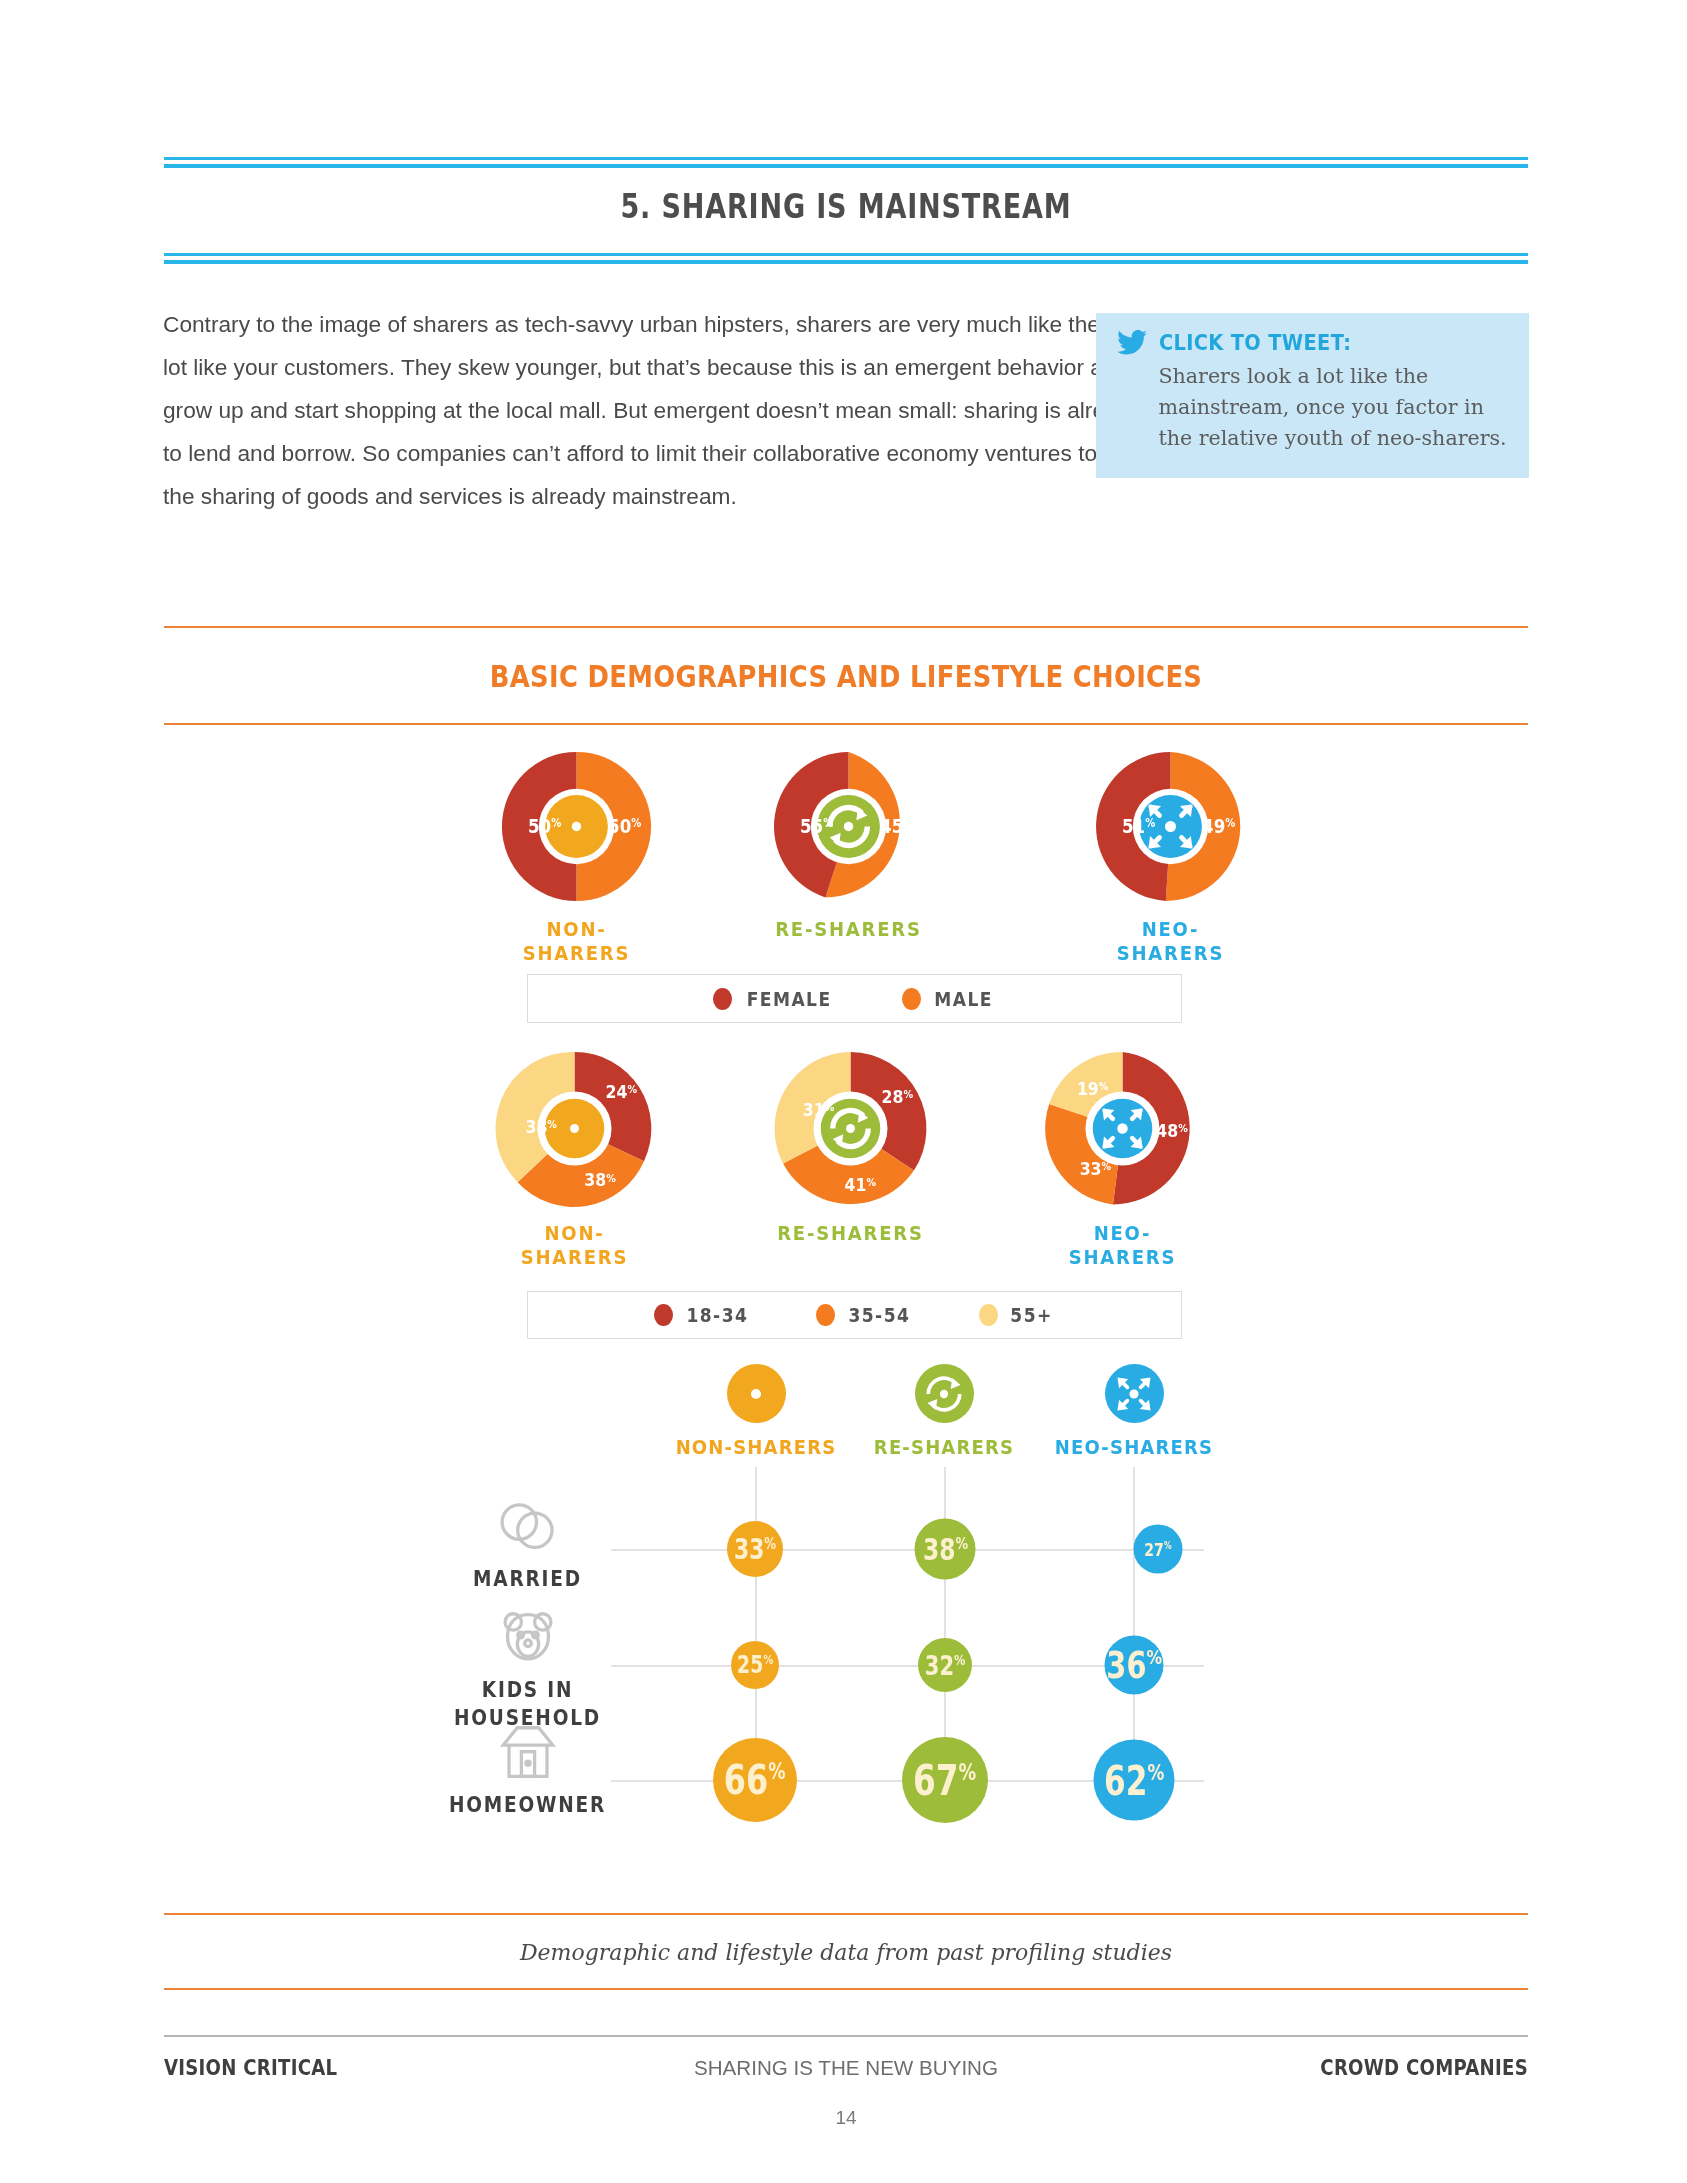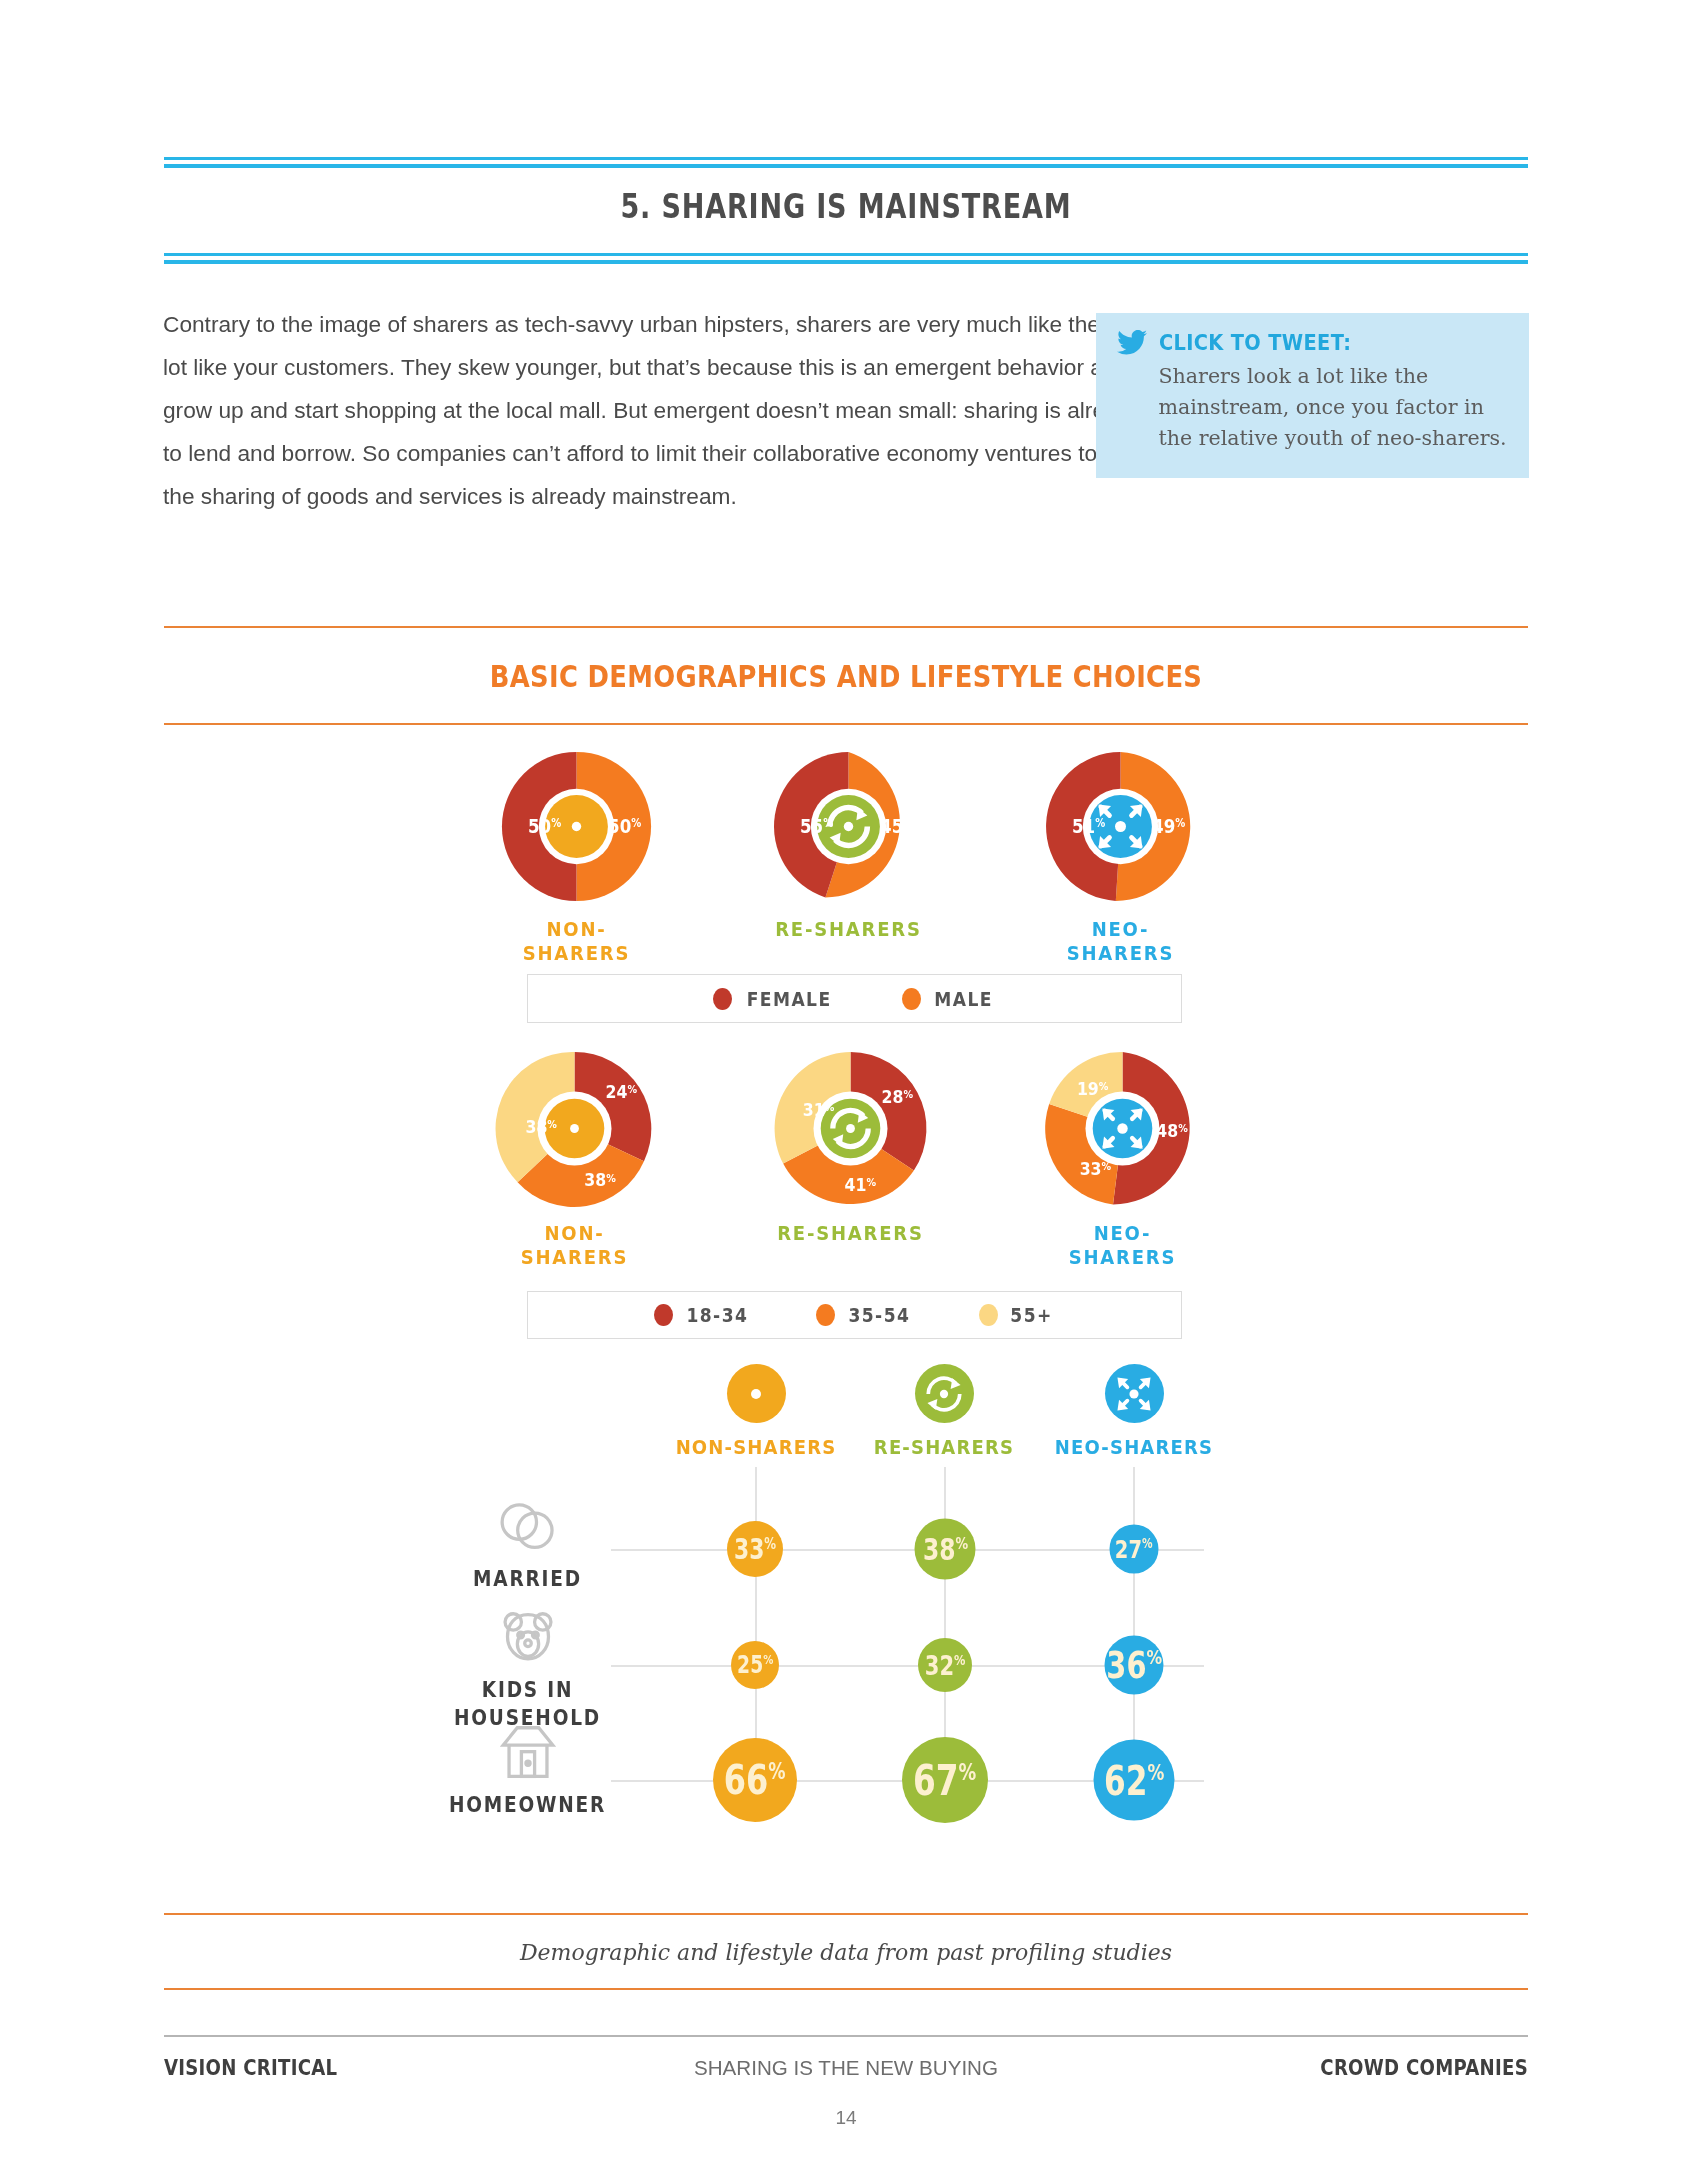--- a/index.html
+++ b/index.html
@@ -233,21 +233,21 @@
           <path d="M112 76 L124 86 L110 92 Z" fill="#ffffff"></path>
           <path d="M88 124 L76 114 L90 108 Z" fill="#ffffff"></path>
           <circle cx="100" cy="100" r="6" fill="#ffffff"></circle>
           <text x="38" y="108" fill="#fff" font-size="25" font-weight="bold" font-family="DejaVu Sans, sans-serif" transform="scale(0.85,1) translate(7,0)">55<tspan font-size="15" dy="-7">%</tspan></text>
           <text x="139" y="108" fill="#fff" font-size="25" font-weight="bold" font-family="DejaVu Sans, sans-serif" transform="scale(0.85,1) translate(26,0)">45<tspan font-size="15" dy="-7">%</tspan></text>
         </svg>
       </div>
       <div class="donut-label lbl-re">RE-SHARERS</div>
     </div>
 
-    <div class="donut-cell" style="left:1034px; width:173px">
+    <div class="donut-cell" style="left:1084px; width:173px">
       <div class="donut">
         <svg width="173" height="157" viewBox="0 0 200 200">
           <path d="M100 100 L100 5 A95 95 0 0 1 94 194.8 Z" fill="#f47b20"></path>
           <path d="M100 100 L94 194.8 A95 95 0 0 1 100 5 Z" fill="#c0392b"></path>
           <circle cx="100" cy="100" r="48" fill="#ffffff"></circle>
           <circle cx="100" cy="100" r="40" fill="#29ace3"></circle>
           <g stroke="#ffffff" stroke-width="6" stroke-linecap="round">
             <line x1="86" y1="86" x2="75" y2="75"></line>
             <line x1="114" y1="86" x2="125" y2="75"></line>
             <line x1="86" y1="114" x2="75" y2="125"></line>
@@ -464,21 +464,21 @@
       </div>
       <div class="row-name">HOMEOWNER</div>
     </div>
 
     <div class="bubble b-non" style="left:755px; top:185px; width:56px;  height:56px;  font-size:28px">
       <span class="val">33<span class="pct">%</span></span>
     </div>
     <div class="bubble b-re" style="left:945px; top:185px; width:61px; height:61px; font-size:30px">
       <span class="val">38<span class="pct">%</span></span>
     </div>
-    <div class="bubble b-neo" style="left:1134px; top:185px; width:49px; height:49px; font-size:25px">
+    <div class="bubble b-neo" style="left:1158px; top:185px; width:49px; height:49px; font-size:18px">
       <span class="val">27<span class="pct">%</span></span>
     </div>
 
     <div class="bubble b-non" style="left:755px; top:301px; width:48px; height:48px; font-size:24px">
       <span class="val">25<span class="pct">%</span></span>
     </div>
     <div class="bubble b-re" style="left:945px; top:301px; width:54px; height:54px; font-size:27px">
       <span class="val">32<span class="pct">%</span></span>
     </div>
     <div class="bubble b-neo" style="left:1134px; top:301px; width:59px; height:59px; font-size:37px">

